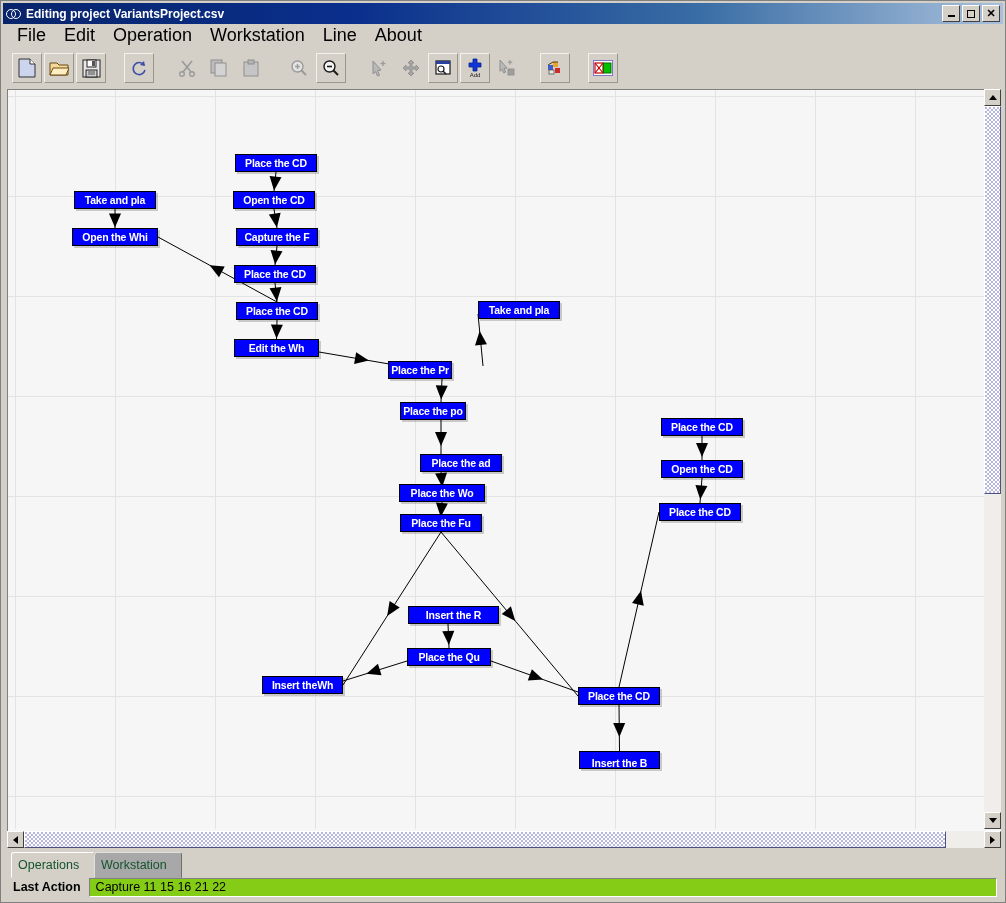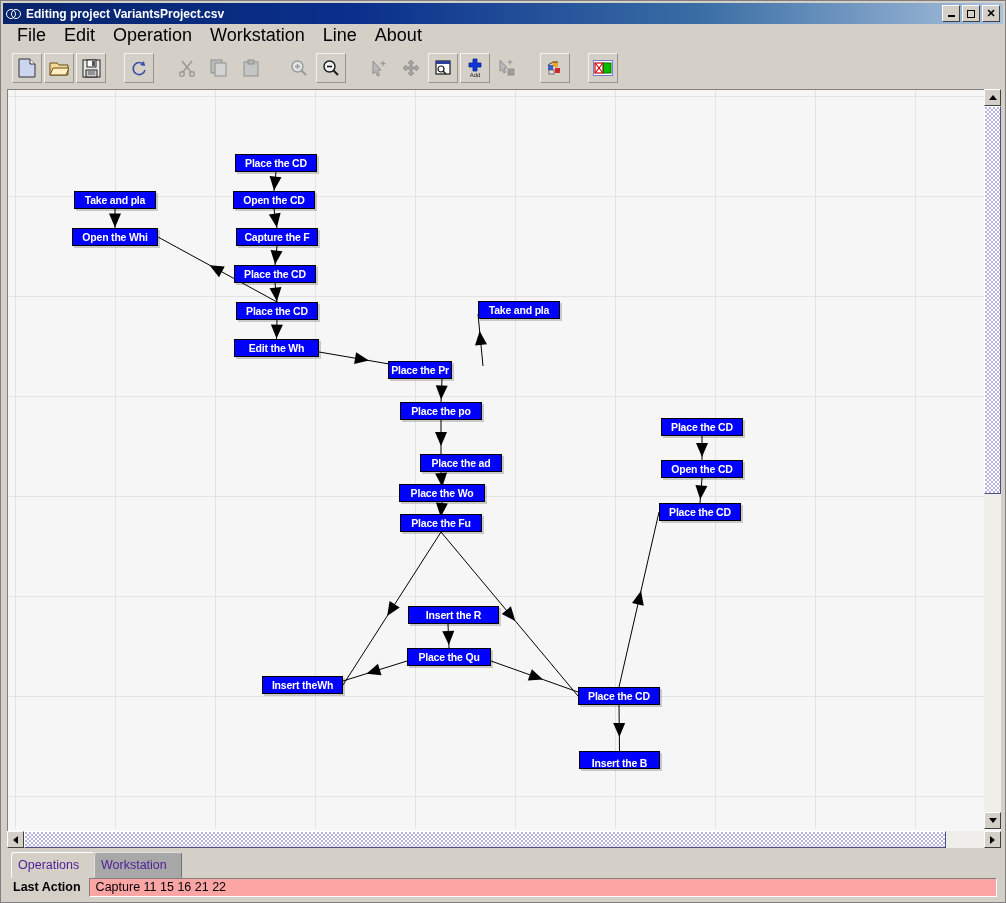--- a/index.html
+++ b/index.html
@@ -231,21 +231,21 @@
     width: 994px; height: 21px;
   }
   .tab {
     position: absolute;
     top: 0;
     height: 20px;
     background: #d4d0c8;
     border: 1px solid;
     border-color: #ffffff #808080 #d4d0c8 #ffffff;
     font-size: 12.5px;
-    color: #4c1d95;
+    color: #14532d;
     display: flex;
     align-items: center;
     padding: 12px 6px;
     box-sizing: border-box;
     cursor: default;
     border-top-left-radius: 3px;
     border-top-right-radius: 3px;
   }
   .tab.selected {
     background: #a8a8a8;
@@ -264,21 +264,21 @@
   #status-label {
     font-size: 12.5px;
     font-weight: bold;
     color: #000000;
     padding: 0 8px 0 6px;
     white-space: nowrap;
   }
   #status-field {
     flex: 1;
     height: 19px;
-    background: #fca5a5;
+    background: #84cc16;
     border: 1px solid;
     border-color: #808080 #ffffff #ffffff #808080;
     display: flex;
     align-items: center;
     padding-left: 6px;
     font-size: 12.5px;
     color: #000000;
     box-sizing: border-box;
     margin-right: 4px;
   }
@@ -567,21 +567,21 @@
           </div>
           <div class="node" style="left: 470px; top: 211px; width: 82px;">
             <span>Take and pla</span>
           </div>
           <div class="node" style="left: 226px; top: 249px; width: 85px;">
             <span>Edit the Wh</span>
           </div>
           <div class="node" style="left: 380px; top: 271px; width: 64px;">
             <span>Place the Pr</span>
           </div>
-          <div class="node" style="left: 392px; top: 312px; width: 82px;">
+          <div class="node" style="left: 392px; top: 312px; width: 66px;">
             <span>Place the po</span>
           </div>
           <div class="node" style="left: 653px; top: 328px; width: 82px;">
             <span>Place the CD</span>
           </div>
           <div class="node" style="left: 412px; top: 364px; width: 82px;">
             <span>Place the ad</span>
           </div>
           <div class="node" style="left: 653px; top: 370px; width: 82px;">
             <span>Open the CD</span>

